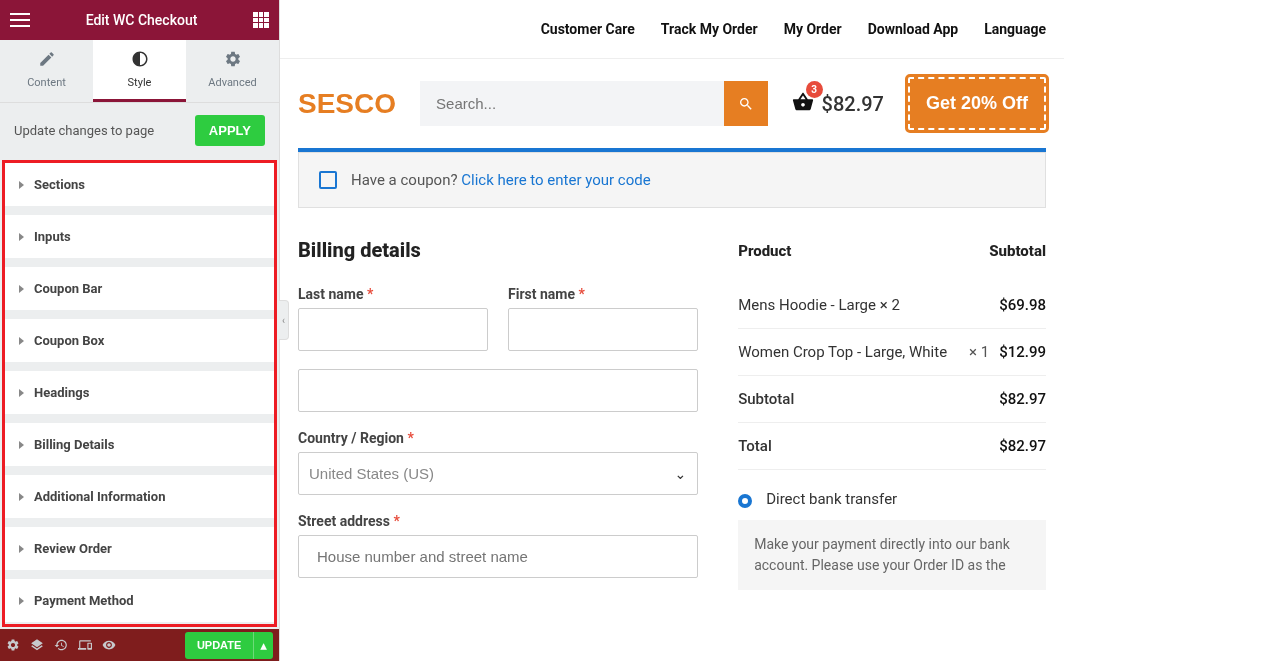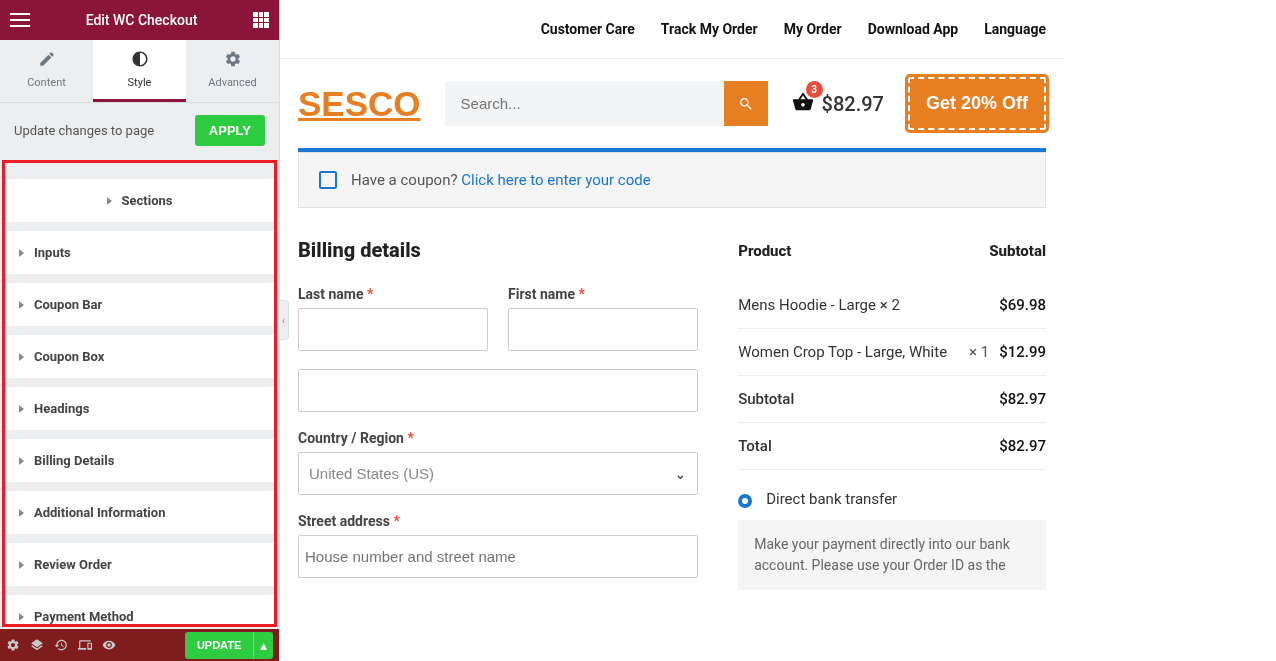--- a/index.html
+++ b/index.html
@@ -26,41 +26,41 @@
     .sb-tab svg { width: 18px; height: 18px; fill: currentColor; }
     
     
     .sb-apply-row { display: flex; align-items: center; justify-content: space-between; padding: 12px 14px; background: #eceeef; }
     .sb-apply-text { font-size: 13px; color: #555; }
     .btn-apply { background: #2ecc40; color: #fff; border: none; padding: 8px 14px; font-size: 13px; font-weight: 700; border-radius: 3px; cursor: pointer; }
     
     
     .sb-accordion-wrap { border: 3px solid #ed1c24; margin: 2px; flex:1; overflow:auto; background:#eceeef; padding-bottom:4px;}
     .sb-acc-item { background: #fff; margin: 0 0 9px 0; padding: 14px 14px; font-size: 13px; font-weight: 700; color: #444; display: flex; align-items: center; gap: 10px; cursor: pointer; }
-    .sb-acc-item:first-child { margin-top:16px;justify-content:center; }
+    .sb-acc-item:first-child { margin-top:0; }
     .sb-caret { width: 0; height: 0; border-top: 4px solid transparent; border-bottom: 4px solid transparent; border-left: 5px solid #888; }
     
     
     .sb-footer { background: #7f1d1d; height: 32px; display: flex; align-items: center; padding: 0 6px; gap: 10px; color:#c7c9cc; }
     .sb-footer .ficon { font-size: 14px; cursor: pointer; color:#c7c9cc; display:flex; align-items:center;}
     .sb-footer svg { width:14px; height:14px; fill:currentColor; }
     .btn-update-wrap { margin-left: auto; display:flex; }
     .btn-update { background: #2ecc40; color: #fff; border: none; padding: 6px 12px; font-size: 11px; font-weight: 700; cursor: pointer; border-radius: 3px 0 0 3px;}
     .btn-update-drop { background: #2ecc40; color:#fff; border:none; border-left:1px solid rgba(255,255,255,0.3); padding: 6px 6px; cursor:pointer; border-radius: 0 3px 3px 0;}
     
     
     .collapse-handle { position:absolute; right:-10px; top: 300px; width:10px; height:40px; background:#eceeef; border:1px solid #ddd; border-left:none; border-radius:0 4px 4px 0; display:flex; align-items:center; justify-content:center; font-size:10px; color:#888; cursor:pointer;}
     
     
     .topbar { display:flex; justify-content:flex-end; gap:26px; padding: 21px 18px; font-size:14px; font-weight:700; color:#111; background:#fff; border-bottom:1px solid #eee;}
     .topbar a { cursor:pointer; }
     
     
     .header-row { display:flex; align-items:center; padding: 18px 18px; gap: 24px; }
-    .logo { font-size: 35px; font-weight: 800; color: #e67e22; letter-spacing: 0px; font-family: Arial, sans-serif; text-decoration: underline;}
+    .logo { font-size: 28px; font-weight: 800; color: #e67e22; letter-spacing: 0px; font-family: Arial, sans-serif;}
     .search-wrap { flex:1; display:flex; }
     .search-input { flex:1; background:#f3f4f6; border:none; padding: 14px 16px; font-size:15px; color:#666; outline:none;}
     .search-btn { width:44px; background:#e67e22; border:none; color:#fff; display:flex; align-items:center; justify-content:center; cursor:pointer;}
     .search-btn svg { width:16px; height:16px; fill:#fff;}
     .cart-wrap { display:flex; align-items:center; gap:8px; position:relative;}
     .cart-icon svg { width:22px; height:22px; fill:#111;}
     .cart-badge { position:absolute; top:-10px; left:14px; background:#e74c3c; color:#fff; border-radius:50%; width:17px; height:17px; font-size:10px; display:flex; align-items:center; justify-content:center; font-weight:700;}
     .cart-total { font-size:20px; font-weight:500;}
     .promo-btn { background:#e67e22; color:#fff; border:2px dashed #fff; outline: 3px solid #e67e22; padding: 14px 16px; font-size:18px; font-weight:800; cursor:pointer; border-radius:2px;}
     
@@ -75,21 +75,21 @@
     .checkout-grid { display:flex; gap: 40px; }
     .billing-col { flex: 1.3; }
     .summary-col { flex: 1; }
     
     .section-title { font-size:20px; font-weight:800; color:#222; margin-bottom: 24px;}
     
     .form-row { display:flex; gap: 20px; margin-bottom: 18px;}
     .form-group { flex:1; }
     .form-label { font-size:14px; font-weight:700; color:#444; margin-bottom:6px; display:block;}
     .req { color:#e74c3c;}
-    .form-input { width:100%; border:1px solid #ccc; padding: 12px 6px; font-size:15px; border-radius:2px; color:#444;}
+    .form-input { width:100%; border:1px solid #ccc; padding: 12px 18px; font-size:15px; border-radius:2px; color:#444;}
     .form-select { width:100%; border:1px solid #ccc; padding: 12px 10px; font-size:15px; border-radius:2px; color:#888; appearance:none; background:#fff;}
     .select-wrap { position:relative;}
     .select-chevron { position:absolute; right:12px; top:50%; transform:translateY(-50%); pointer-events:none;}
     
     
     .summary-header { display:flex; justify-content:space-between; font-weight:800; color:#222; margin: 4px 0 22px 0; font-size:15px;}
     .summary-row { display:flex; justify-content:space-between; align-items:flex-start; padding: 14px 0; border-bottom: 1px solid #eee; font-size:15px;}
     .summary-row .prod-name { flex:1; padding-right:8px; color:#333;}
     .summary-row .qty { color:#555; padding: 0 10px; white-space:nowrap;}
     .summary-row .price { color:#111; font-weight:500; white-space:nowrap;}

